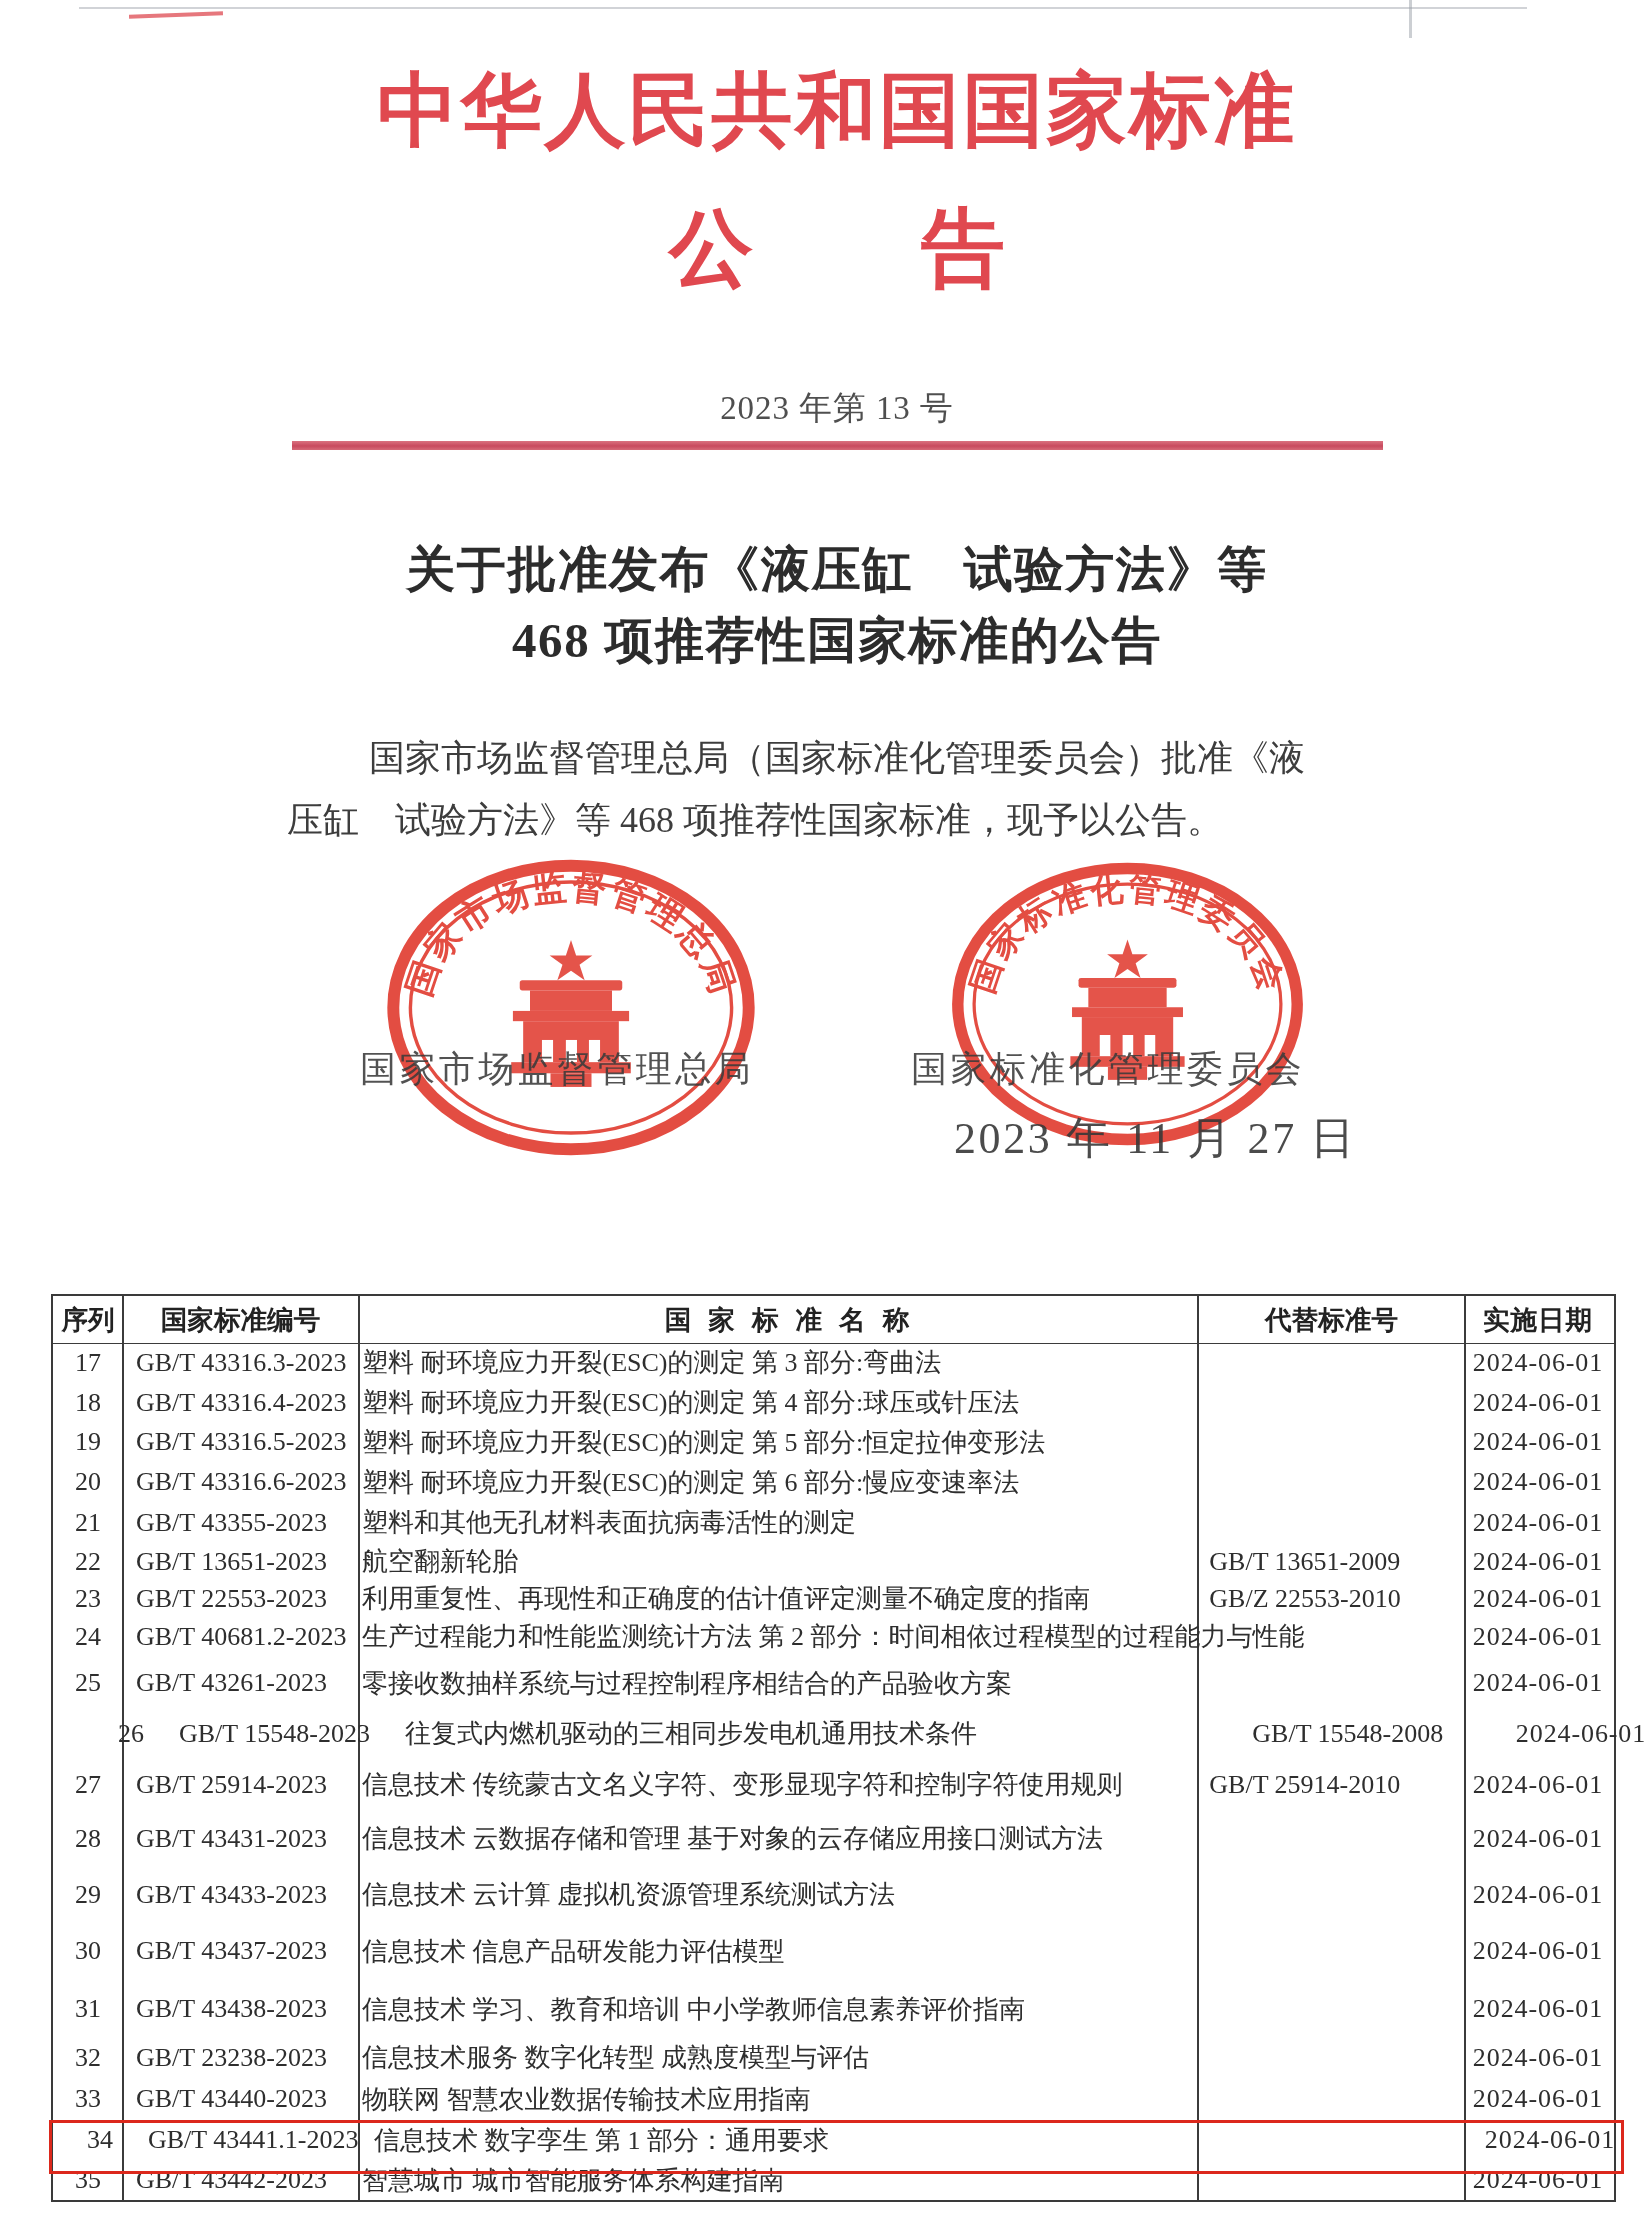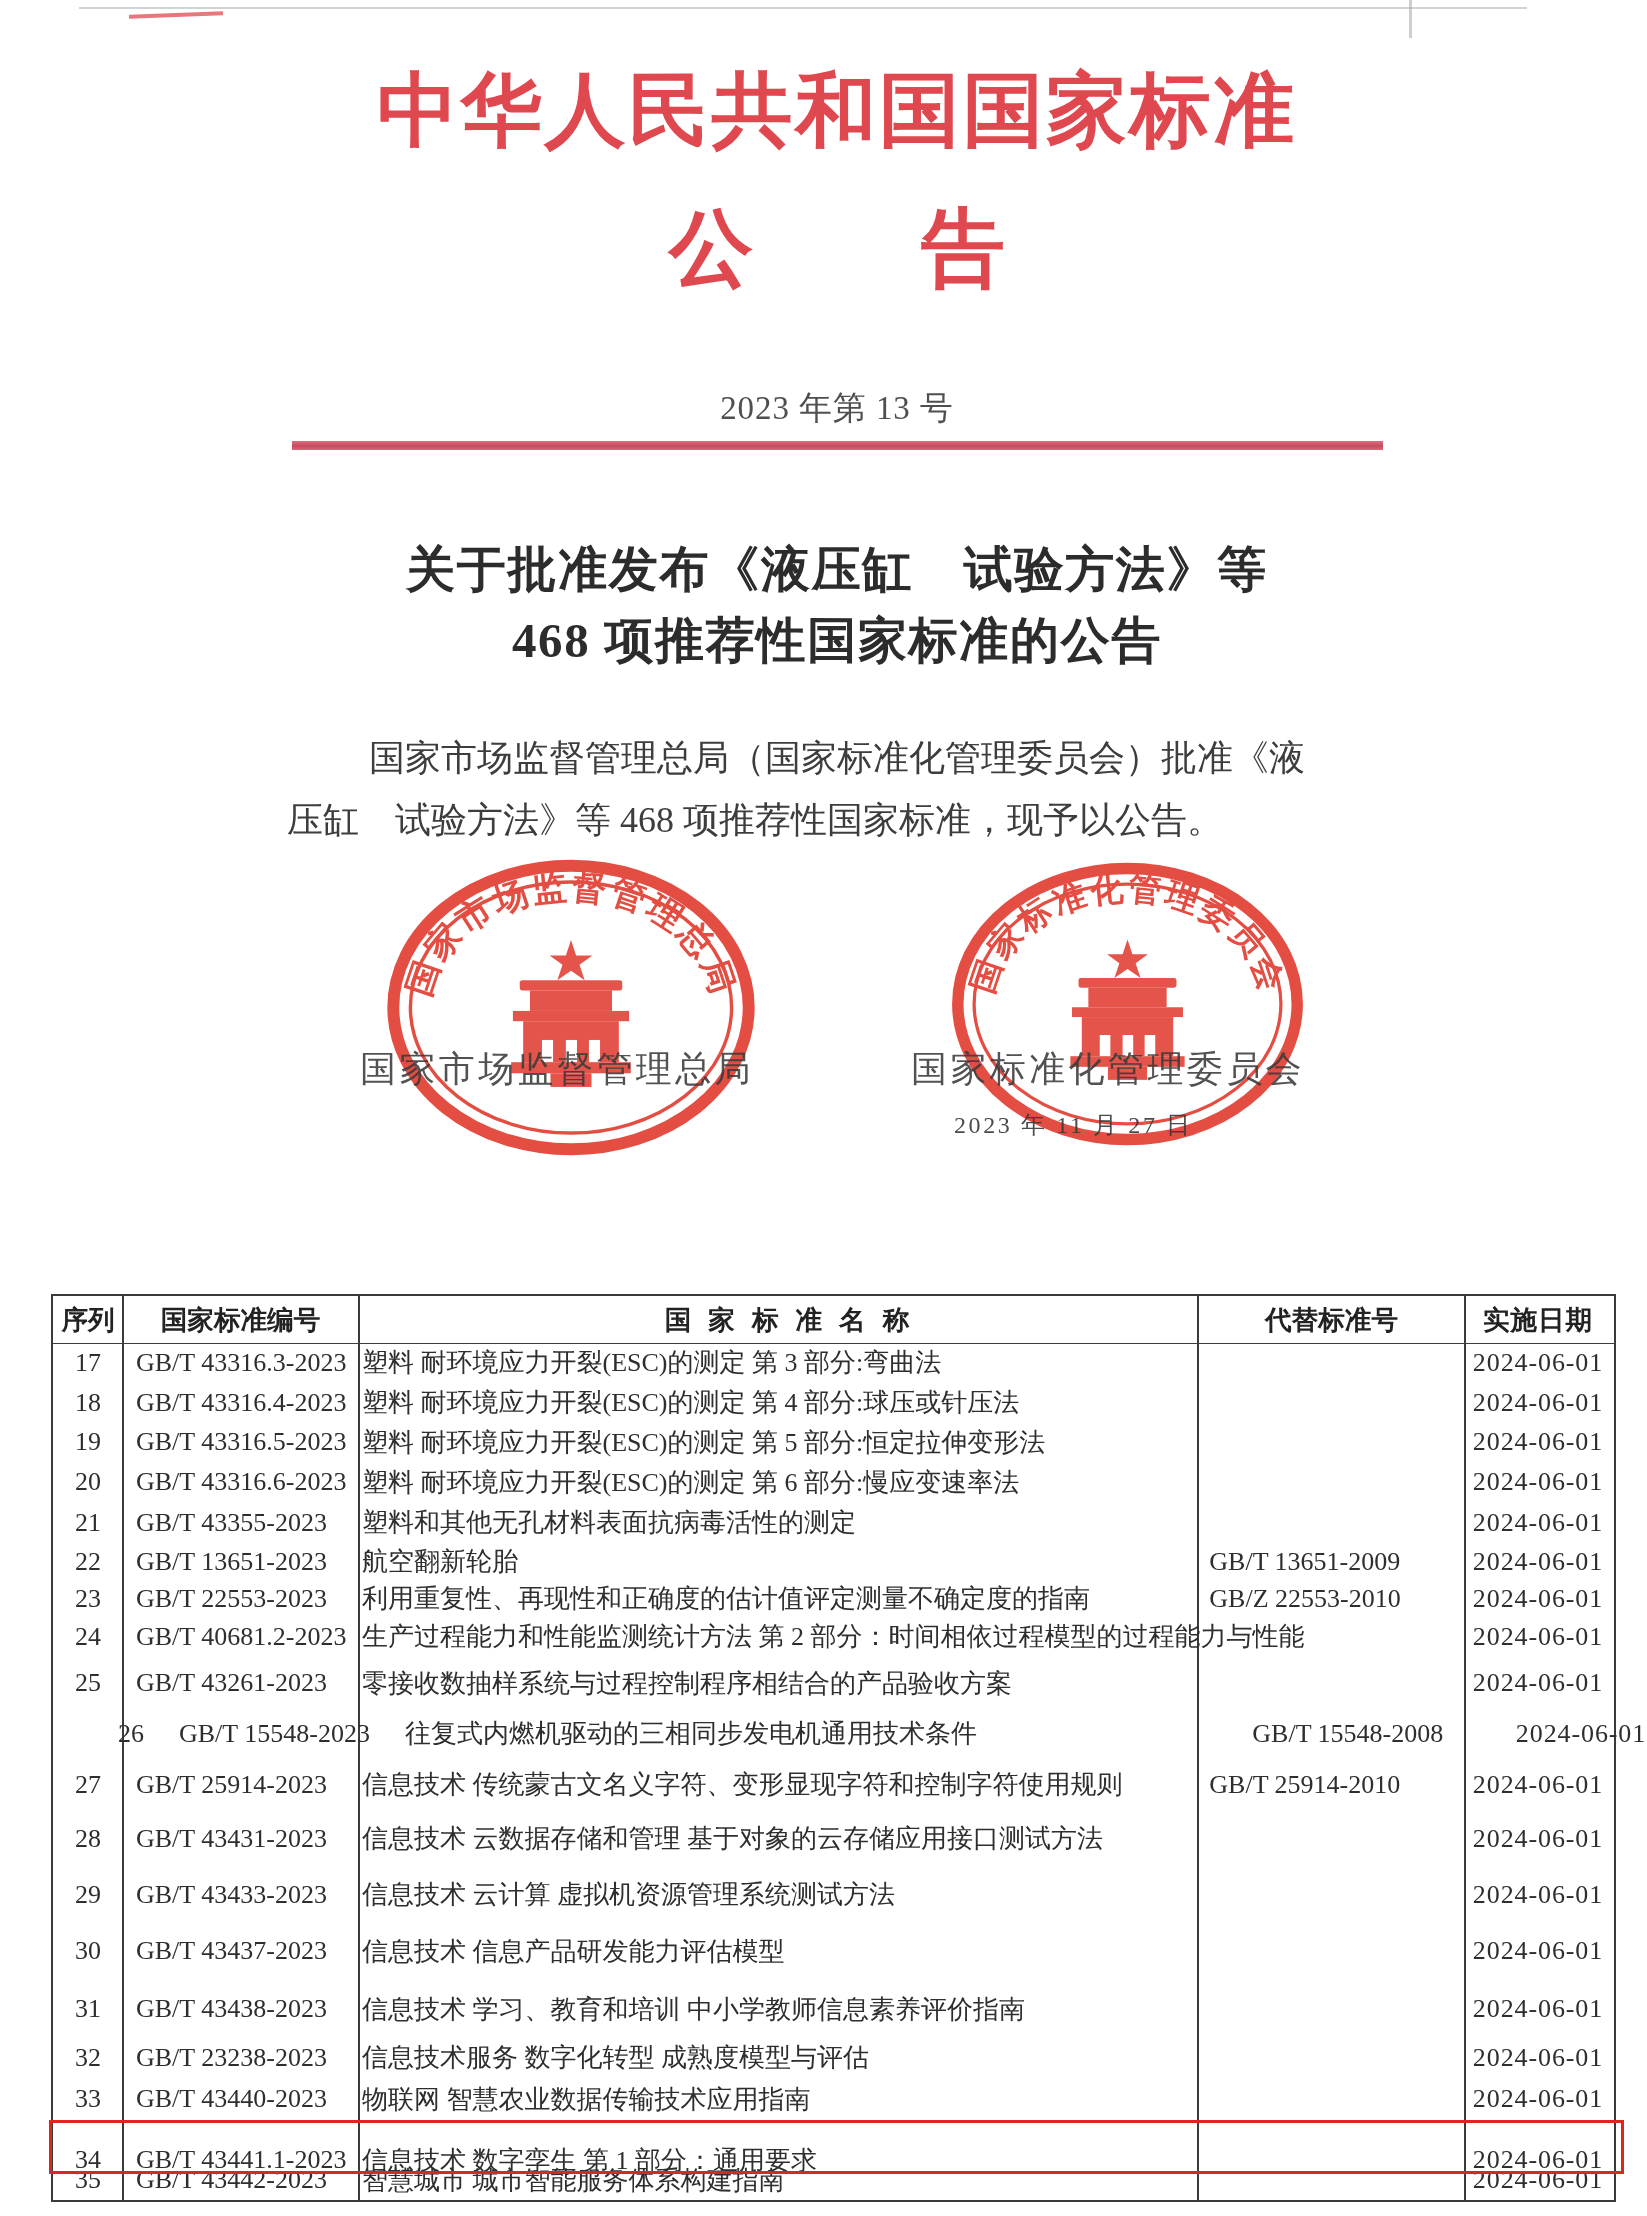--- a/index.html
+++ b/index.html
@@ -20,21 +20,21 @@
   .red-rule{left:292px;top:441px;width:1091px;height:8.6px;
     background:linear-gradient(180deg,#da7280 0%,#c84a5e 55%,#d66a78 100%);}
   .heading{font-size:49px;font-weight:700;color:#2c2c2c;letter-spacing:1.7px;white-space:pre;}
   .heading.l1{top:537px;}
   .heading.l2{top:608px;}
   .bodyline{font-size:36px;color:#3d3d3d;white-space:pre;}
   
   .stamp{opacity:.9;}
   .stamp svg{display:block;width:100%;height:100%;}
   .sign-caption{font-size:36px;color:rgba(58,58,58,.88);letter-spacing:3.4px;white-space:pre;z-index:5;}
-  .sign-date{font-size:24px;color:rgba(55,55,55,.9);letter-spacing:2.6px;white-space:pre;z-index:5;}
+  .sign-date{font-size:44px;color:rgba(55,55,55,.9);letter-spacing:2.6px;white-space:pre;z-index:5;}
   
   #std-table{left:51px;top:1294px;width:1561px;height:904px;border:2.6px solid #3a3a3a;}
   .vline{position:absolute;top:0;bottom:0;width:1.7px;background:#3b3b3b;}
   .vl1{left:69px;}.vl2{left:305px;}.vl3{left:1144px;}.vl4{left:1411px;}
   .t-head{position:absolute;left:0;right:0;top:0;height:47px;border-bottom:1.7px solid #3b3b3b;font-weight:700;}
   .t-row{position:absolute;left:0;right:0;}
   .cell{position:absolute;top:0;height:100%;display:flex;align-items:center;font-size:26px;color:#2e2e2e;white-space:nowrap;overflow:visible;}
   .c-seq{left:0;width:70px;justify-content:center;}
   .c-code{left:71px;width:233px;padding-left:12px;}
   .c-name{left:307px;width:837px;padding-left:2px;}
@@ -242,21 +242,21 @@
           <div class="cell c-repl"></div>
           <div class="cell c-date">2024-06-01</div>
         </div>
         <div class="t-row" style="top: 783px; height: 40px;">
           <div class="cell c-seq">33</div>
           <div class="cell c-code">GB/T 43440-2023</div>
           <div class="cell c-name">物联网 智慧农业数据传输技术应用指南</div>
           <div class="cell c-repl"></div>
           <div class="cell c-date">2024-06-01</div>
         </div>
-        <div class="t-row" style="top: 844px; height: 40px;">
+        <div class="t-row" style="top: 824px; height: 40px; margin-left: 12px;">
           <div class="cell c-seq">34</div>
           <div class="cell c-code">GB/T 43441.1-2023</div>
           <div class="cell c-name">信息技术 数字孪生 第 1 部分：通用要求</div>
           <div class="cell c-repl"></div>
           <div class="cell c-date">2024-06-01</div>
         </div>
         <div class="t-row" style="top: 864px; height: 40px;">
           <div class="cell c-seq">35</div>
           <div class="cell c-code">GB/T 43442-2023</div>
           <div class="cell c-name">智慧城市 城市智能服务体系构建指南</div>

